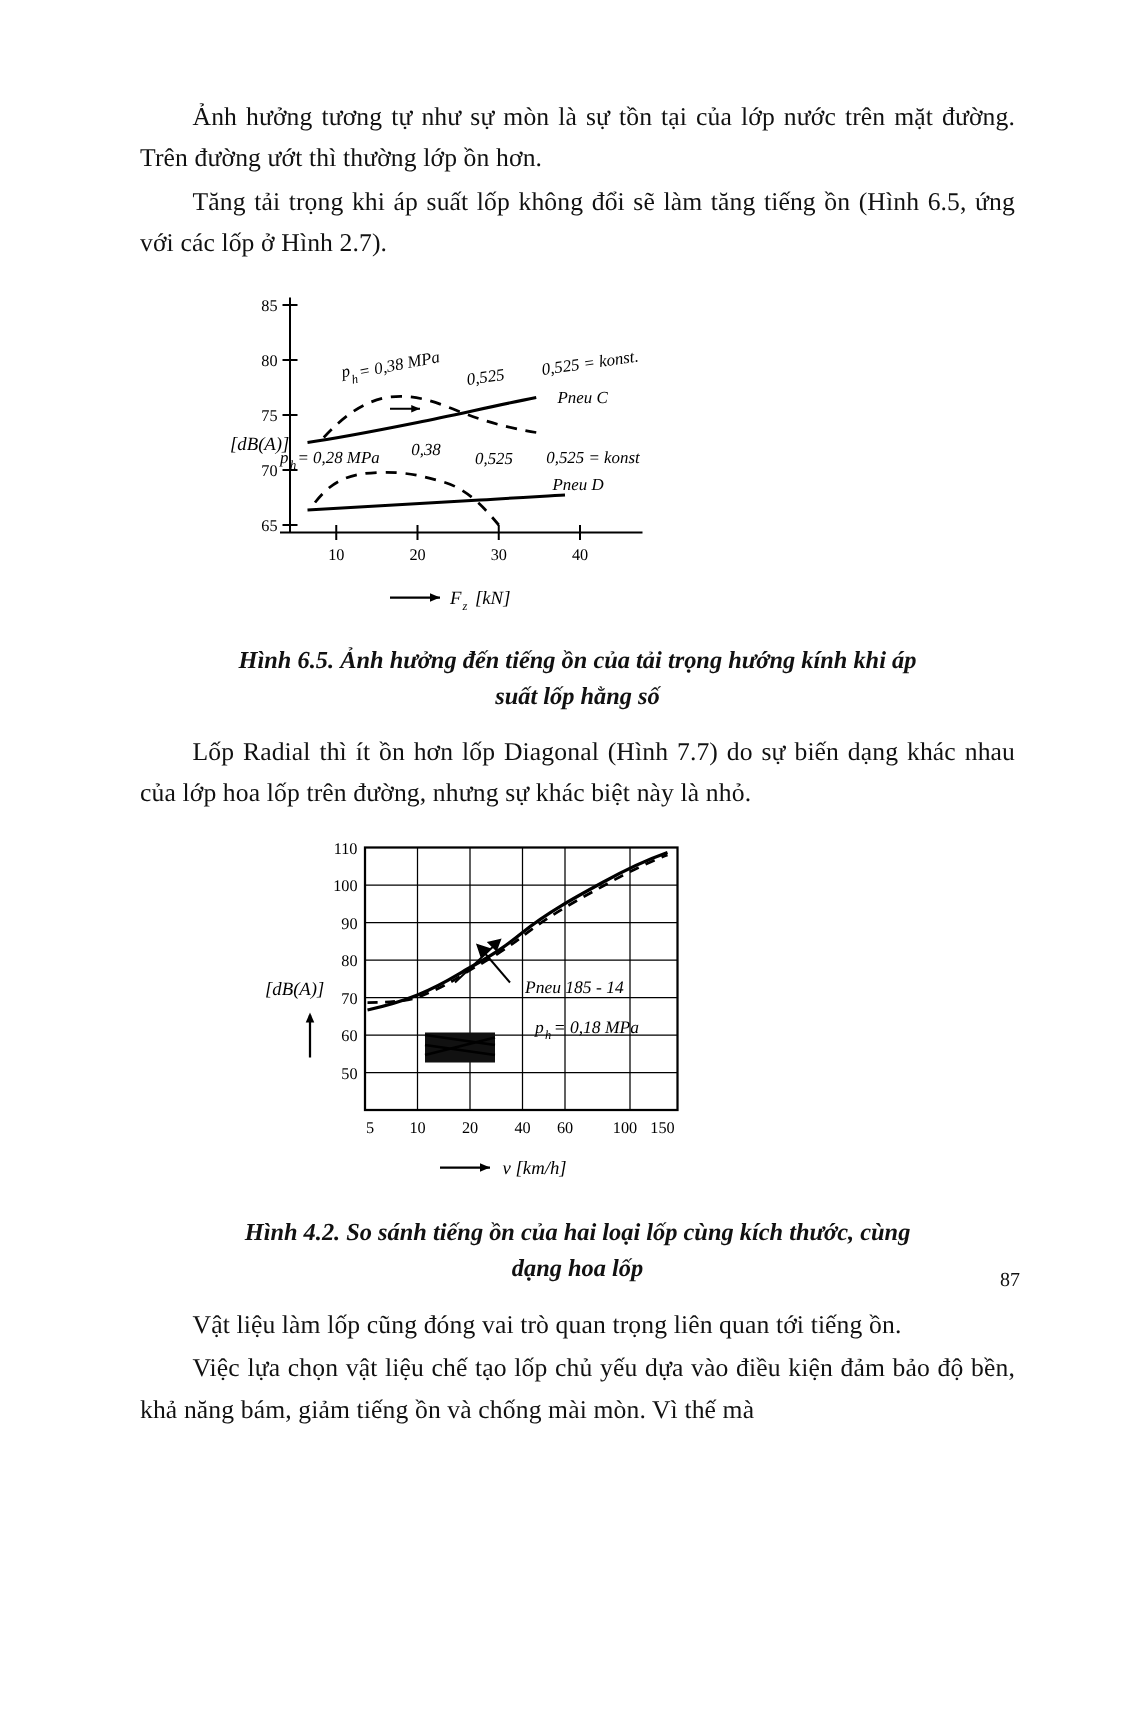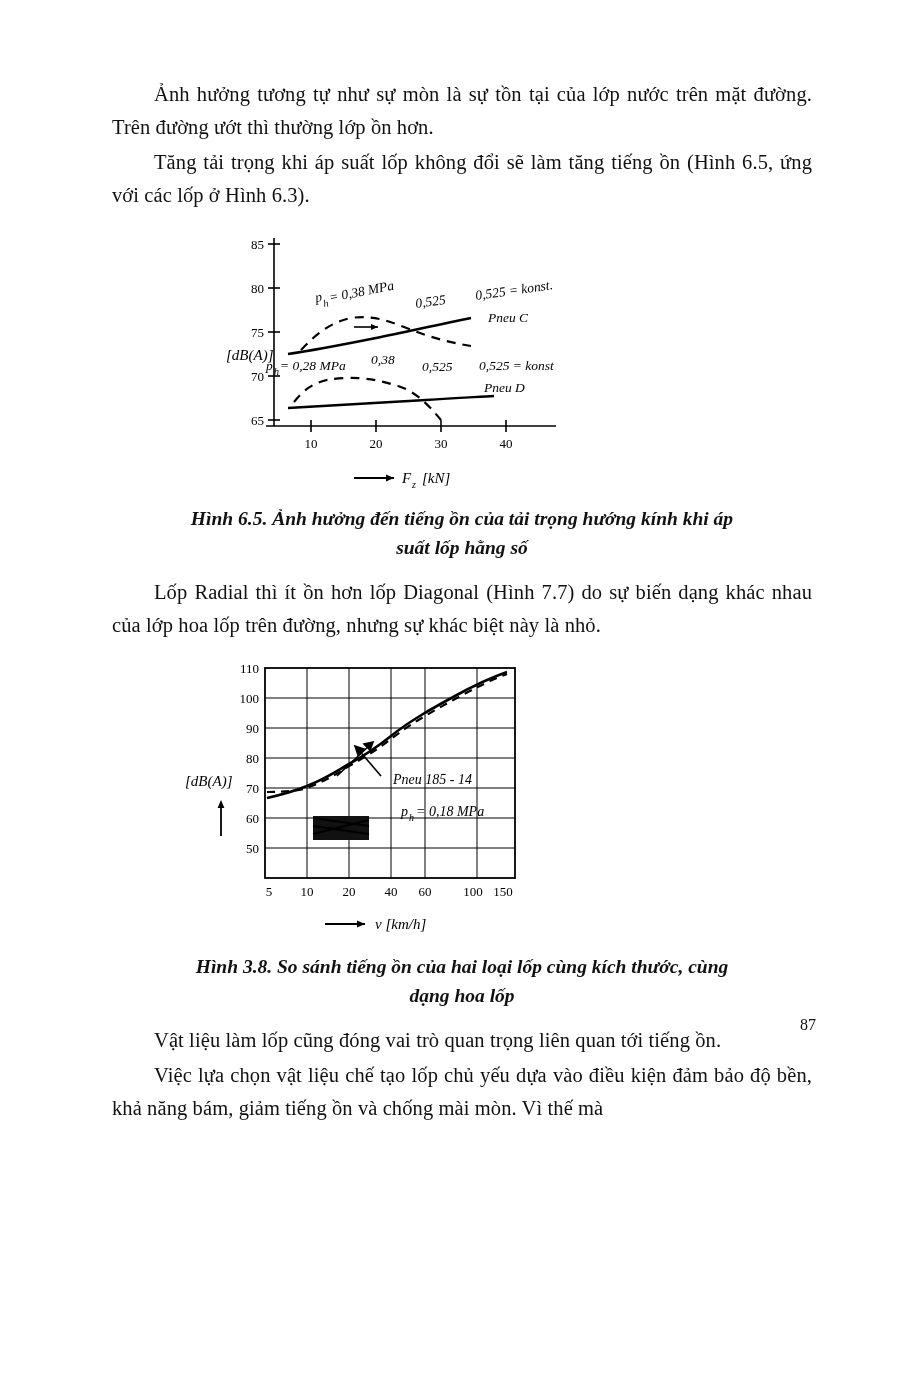--- a/index.html
+++ b/index.html
@@ -35,58 +35,58 @@
     text-indent: 42px;
     letter-spacing: 0.1px;
   }
   .caption {
     font-family: "Liberation Serif", serif;
     font-weight: bold;
     font-style: italic;
     font-size: 19.5px;
     line-height: 29px;
     text-align: center;
-    margin: 6px 0 0 0;
+    margin: 16px 0 0 0;
   }
   .figure {
     margin: 0 auto;
     position: relative;
   }
   
   #fig65 {
     width: 420px;
     height: 268px;
     margin-top: 18px;
-    margin-left: 114px;
+    margin-left: 72px;
   }
   
   #fig66 {
     width: 430px;
     height: 290px;
     margin-top: 14px;
-    margin-left: 73px;
+    margin-left: 100px;
   }
   .fig-svg { display:block; }
   .page-number {
     position: absolute;
     right: 100px;
     bottom: 42px;
     font-size: 16px;
     font-family: "Liberation Serif", serif;
   }
   .blk-spacer { height: 14px; }
 </style>
 </head>
 <body>
 
 <div class="page">
   <div class="content">
 
     <p class="body-par">Ảnh hưởng tương tự như sự mòn là sự tồn tại của lớp nước trên mặt đường. Trên đường ướt thì thường lớp ồn hơn.</p>
-    <p class="body-par">Tăng tải trọng khi áp suất lốp không đổi sẽ làm tăng tiếng ồn (Hình 6.5, ứng với các lốp ở Hình 6.3).</p>
+    <p class="body-par">Tăng tải trọng khi áp suất lốp không đổi sẽ làm tăng tiếng ồn (Hình 6.5, ứng với các lốp ở Hình 2.7).</p>
 
     <div class="figure" id="fig65">
       <svg class="fig-svg" width="420" height="268" viewBox="0 0 420 268" xmlns="http://www.w3.org/2000/svg">
         <g stroke="#000" fill="none" stroke-width="1.6">
 
           <line x1="48" y1="8" x2="48" y2="196"></line>
           <line x1="40" y1="196" x2="330" y2="196"></line>
 
           <line x1="42" y1="14" x2="54" y2="14"></line>
           <line x1="42" y1="58" x2="54" y2="58"></line>
@@ -238,21 +238,21 @@
         <g font-family="Liberation Serif, serif" font-style="italic" font-size="14" fill="#000">
           <text x="208" y="128">Pneu 185 - 14</text>
           <text x="216" y="160">p</text>
           <text x="224" y="165" font-size="10">h</text>
           <text x="231" y="160">= 0,18 MPa</text>
         </g>
       </svg>
     </div>
 
     <div class="caption">
-      <div>Hình 3.8. So sánh tiếng ồn của hai loại lốp cùng kích thước, cùng</div>
+      <div>Hình 4.2. So sánh tiếng ồn của hai loại lốp cùng kích thước, cùng</div>
       <div>dạng hoa lốp</div>
     </div>
 
     <div class="blk-spacer"></div>
     <p class="body-par">Vật liệu làm lốp cũng đóng vai trò quan trọng liên quan tới tiếng ồn.</p>
     <p class="body-par">Việc lựa chọn vật liệu chế tạo lốp chủ yếu dựa vào điều kiện đảm bảo độ bền, khả năng bám, giảm tiếng ồn và chống mài mòn. Vì thế mà</p>
 
   </div>
 
   <div class="page-number">87</div>

